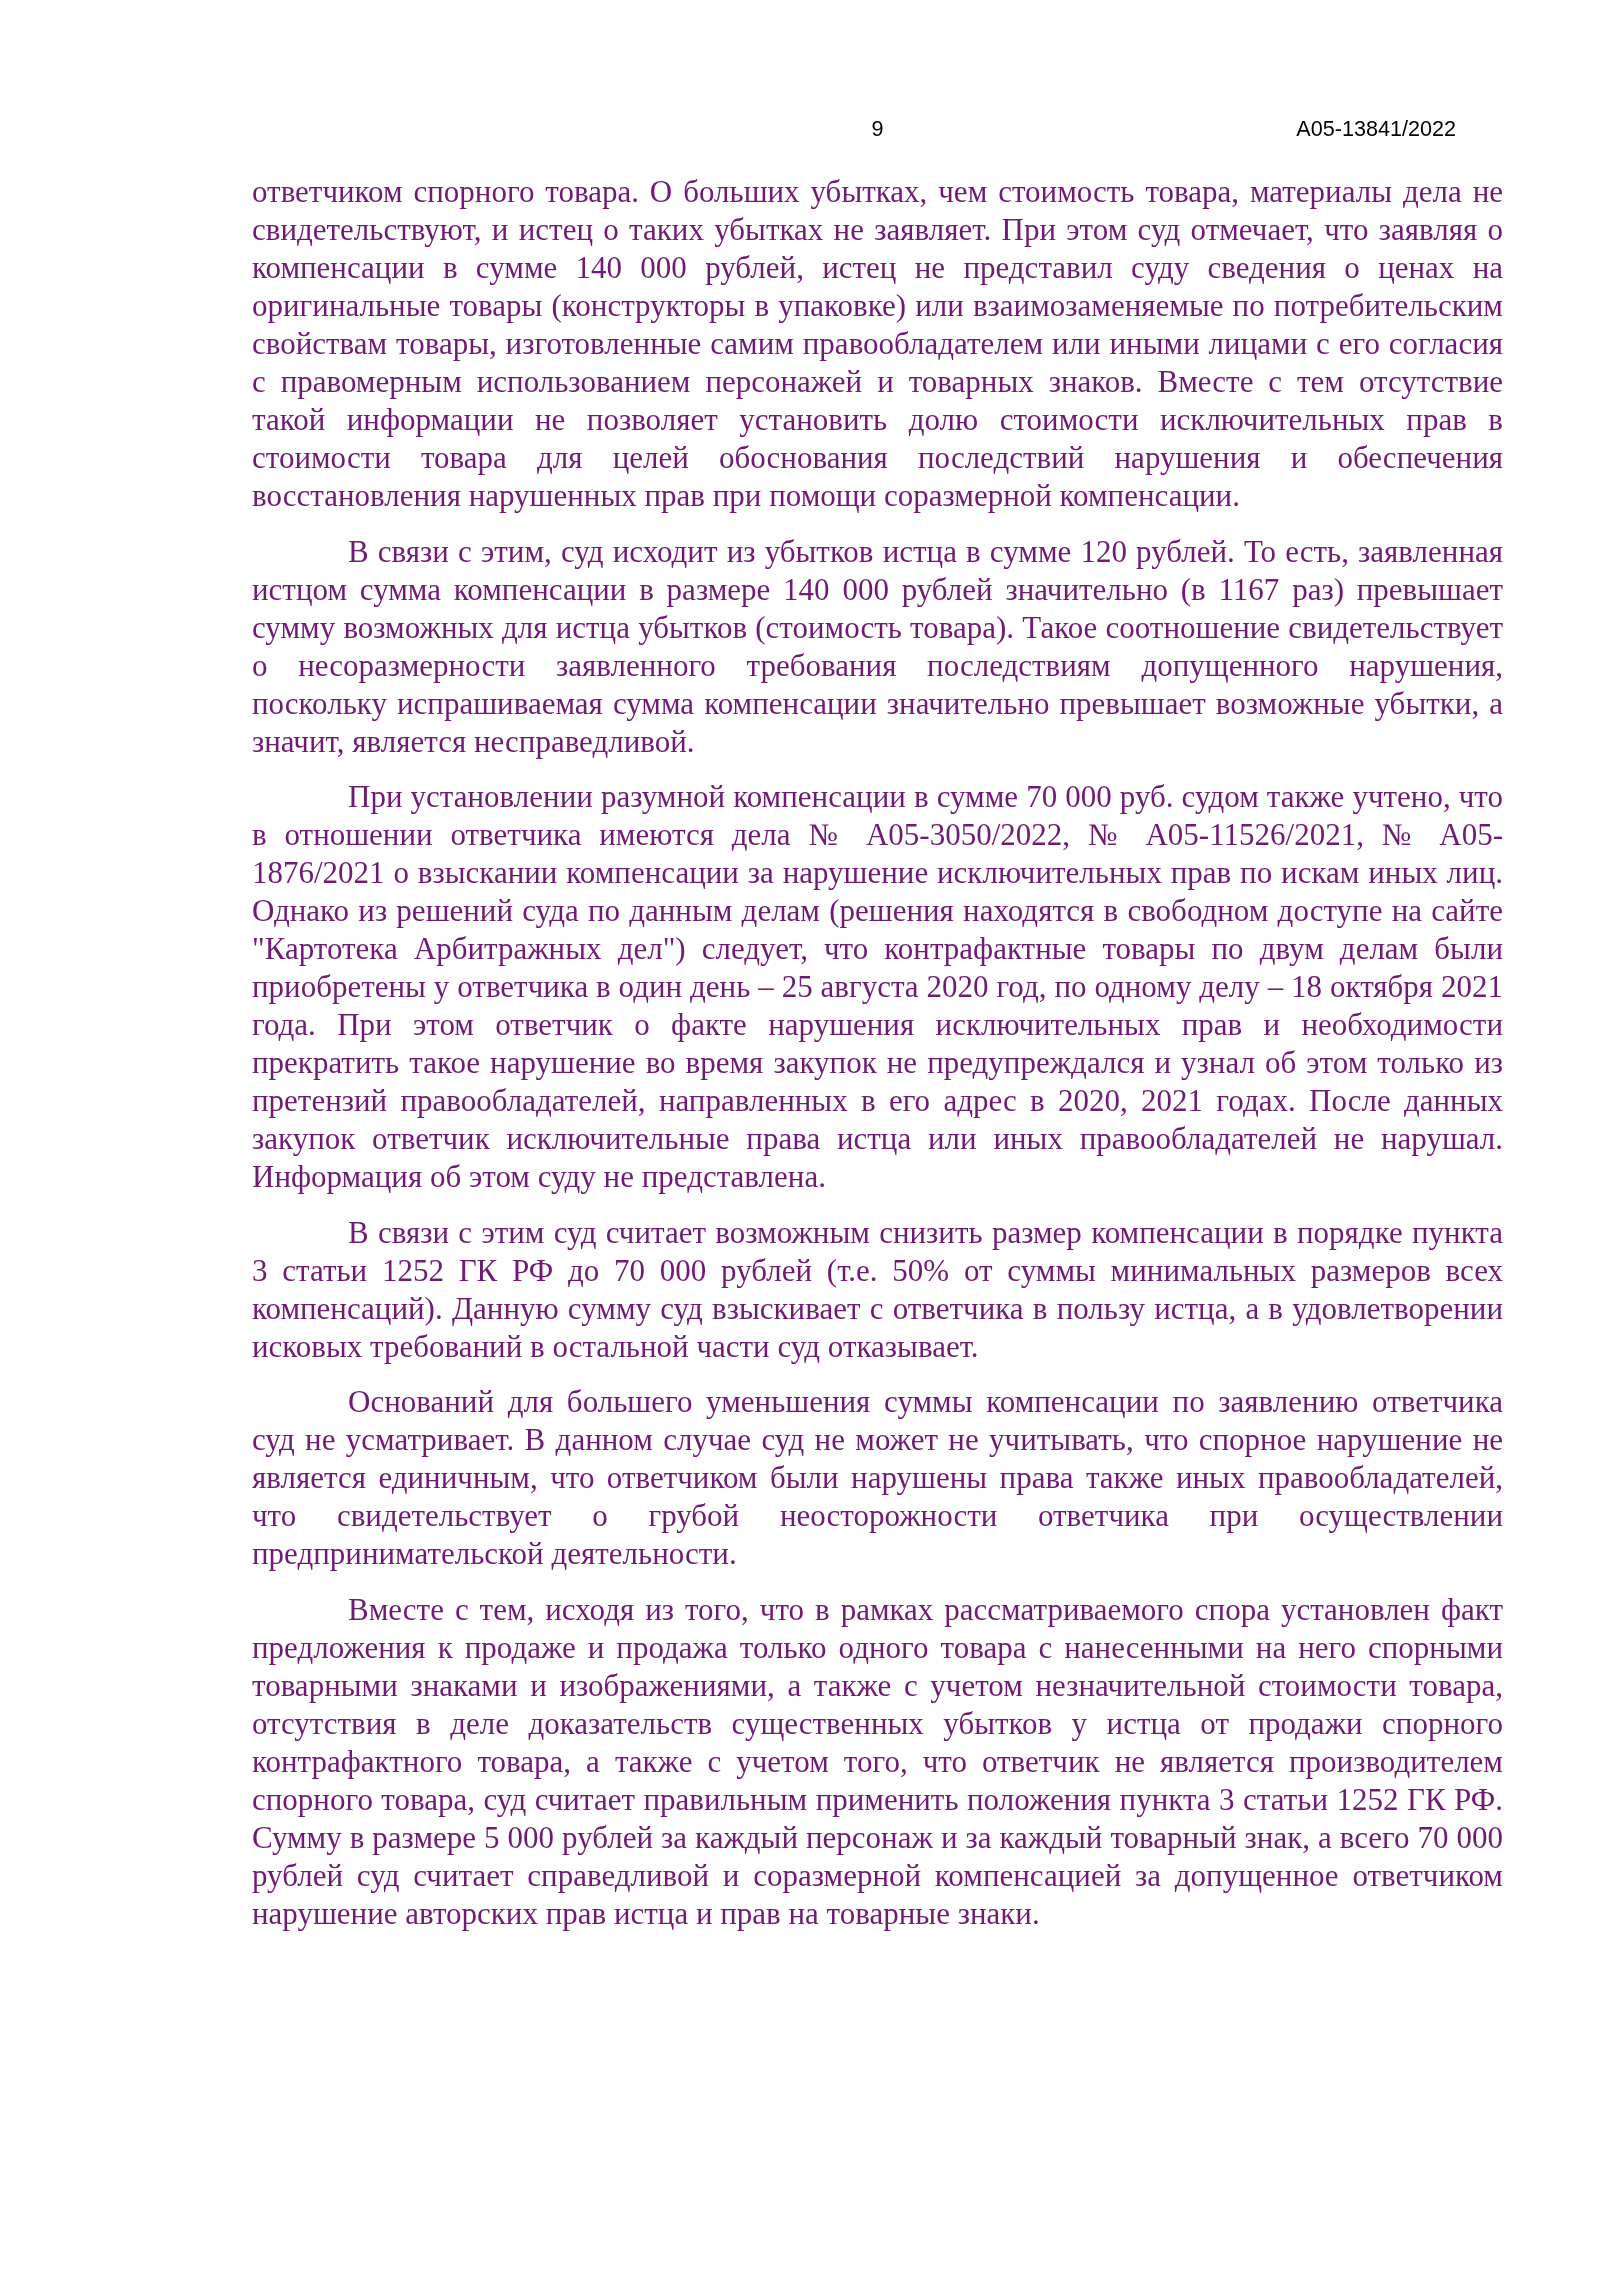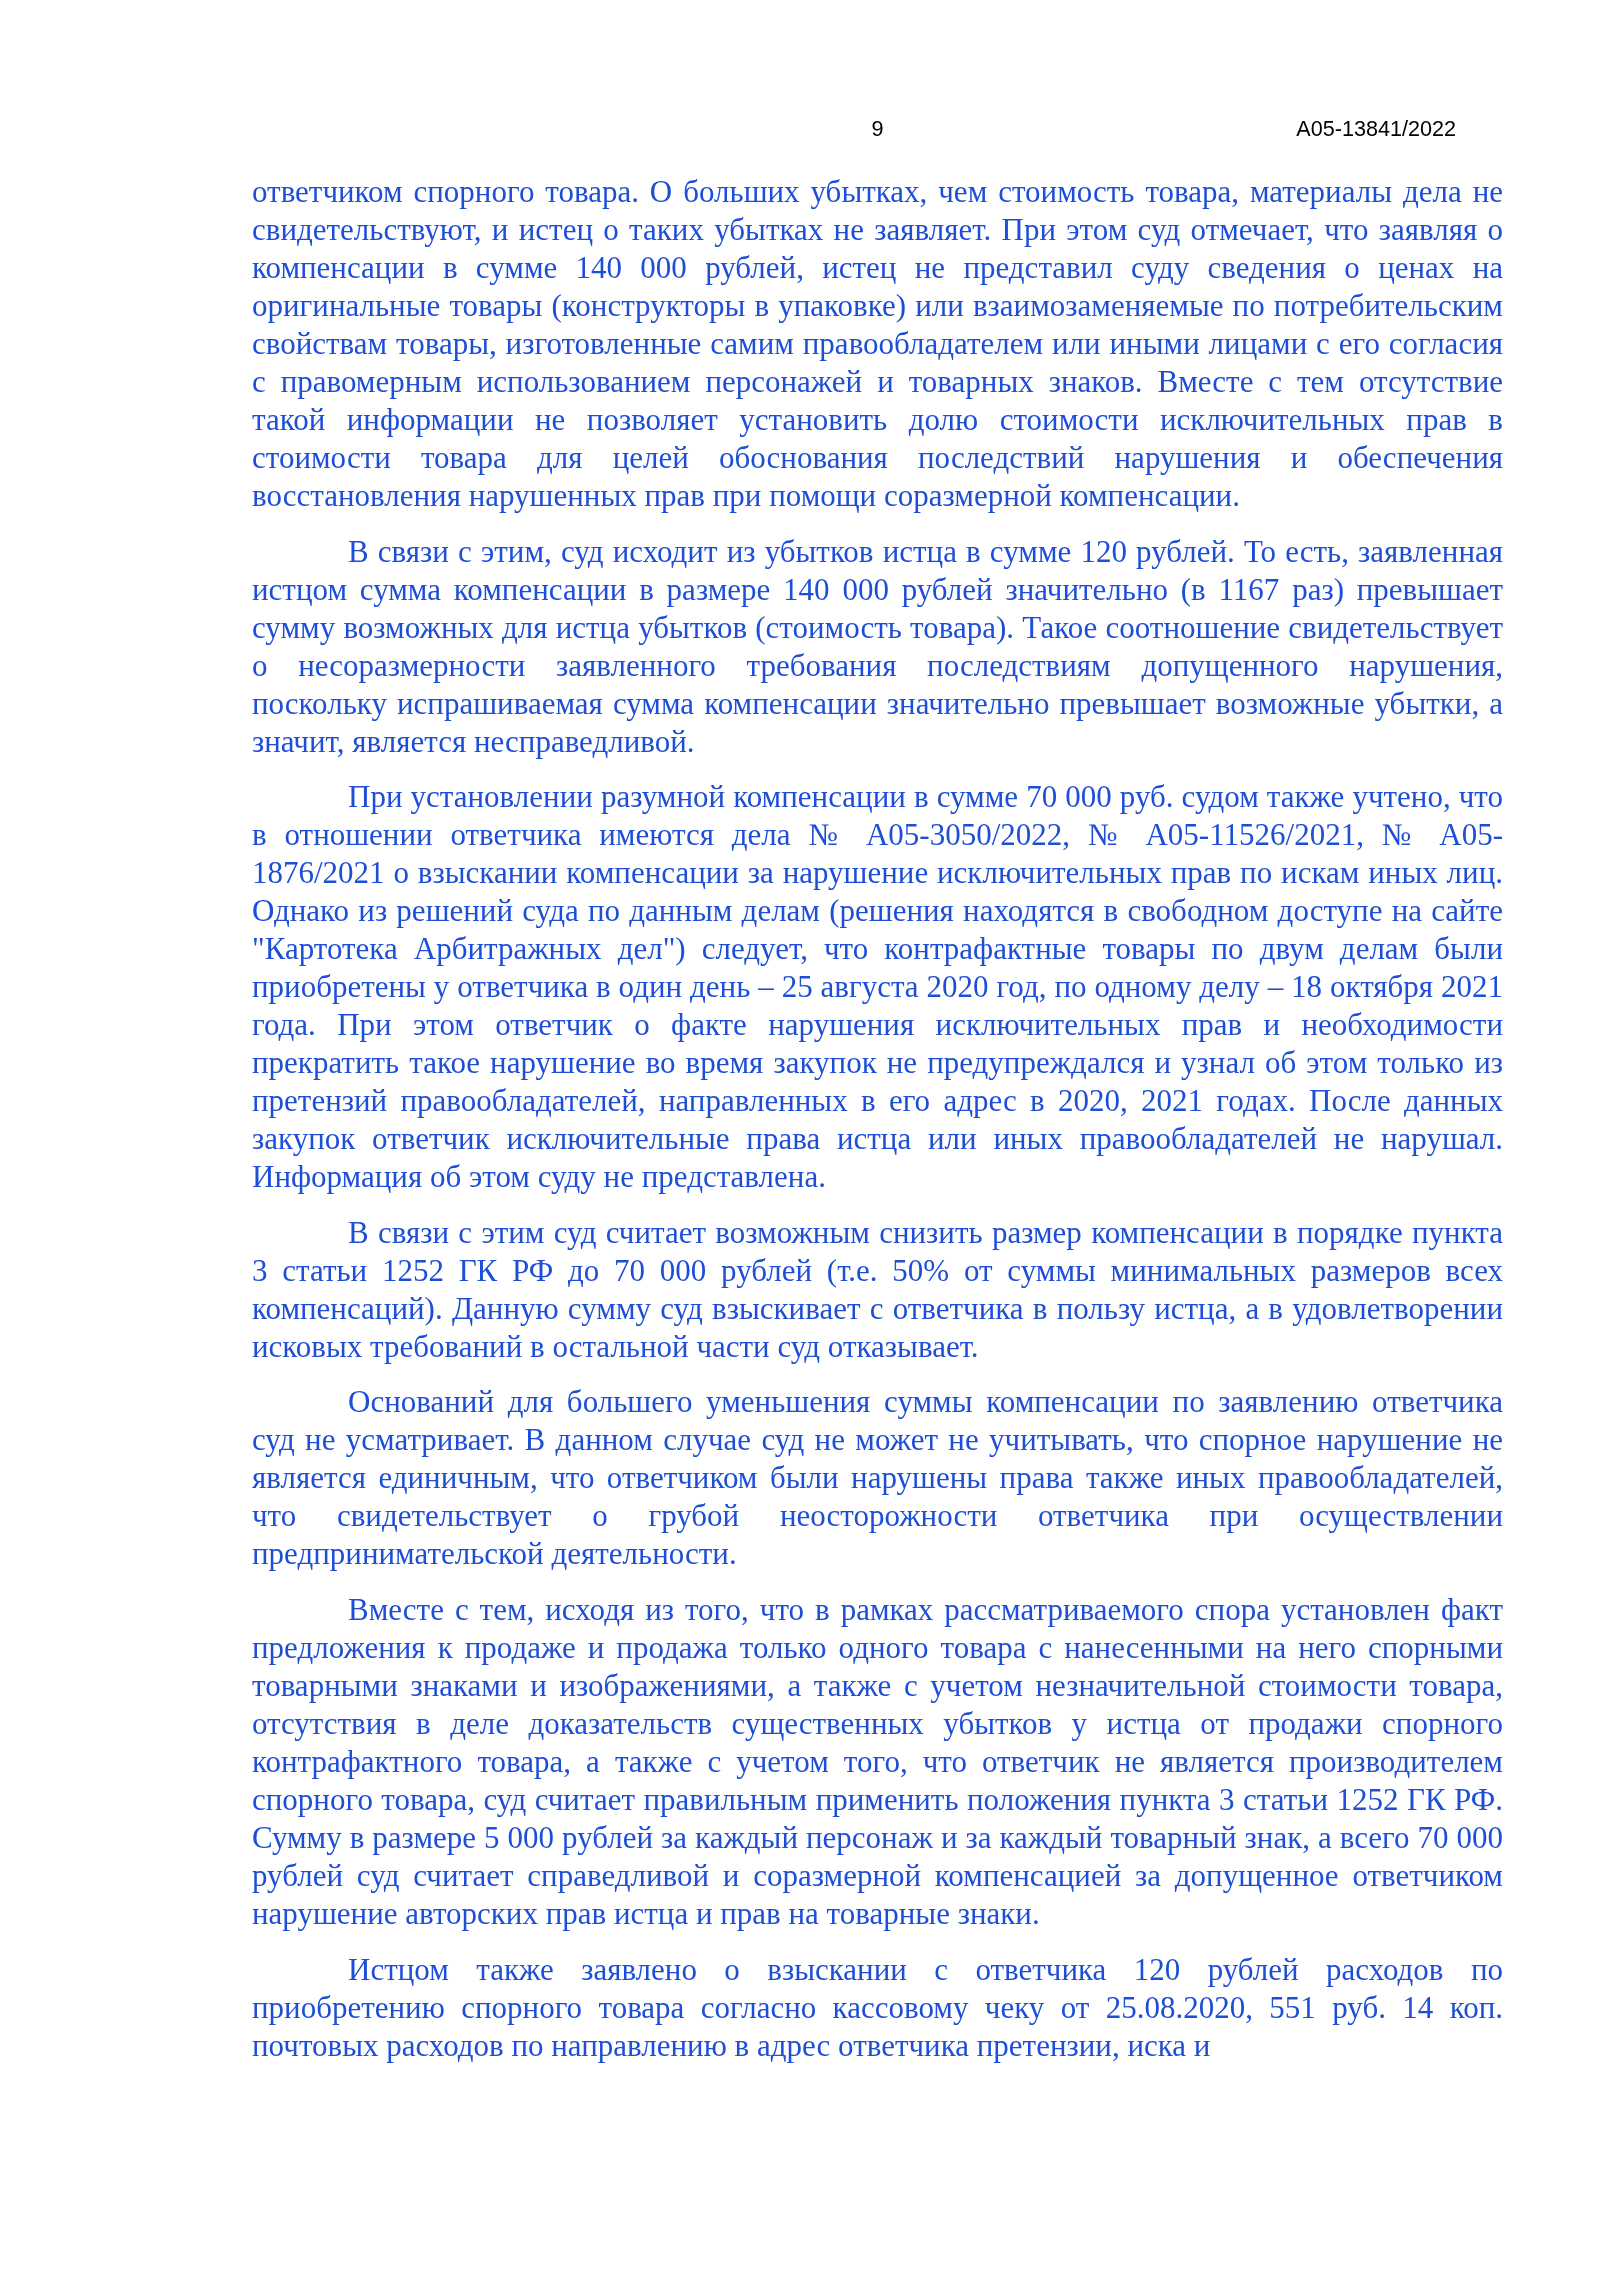--- a/index.html
+++ b/index.html
@@ -35,21 +35,21 @@
     right: 47px; 
   }
   .doc-body {
     position: absolute;
     top: 173px;
     left: 252px;
     width: 1251px;
     font-family: "Liberation Serif", "DejaVu Serif", serif;
     font-size: 31px;
     line-height: 38px;
-    color: #1d4ed8;
+    color: #701a75;
     text-align: justify;
   }
   .doc-body p {
     margin: 0 0 17.6px 0;
     text-indent: 96px;
   }
   .doc-body p.no-indent {
     text-indent: 0;
   }
 </style>
@@ -63,17 +63,16 @@
     <div class="case-number">А05-13841/2022</div>
   </div>
 
   <div class="doc-body">
     <p class="no-indent">ответчиком спорного товара. О больших убытках, чем стоимость товара, материалы дела не свидетельствуют, и истец  о таких убытках  не заявляет. При этом суд отмечает, что заявляя о компенсации в сумме 140 000 рублей, истец не представил суду сведения о ценах на оригинальные товары (конструкторы в упаковке) или взаимозаменяемые по потребительским свойствам товары, изготовленные самим правообладателем или иными лицами с его согласия с правомерным использованием персонажей и товарных знаков. Вместе с тем отсутствие такой информации не позволяет установить долю стоимости исключительных прав в стоимости товара для целей обоснования последствий нарушения и обеспечения восстановления нарушенных прав при помощи соразмерной компенсации.</p>
     <p>В связи с этим, суд исходит из убытков истца в сумме 120 рублей. То есть, заявленная истцом сумма компенсации в размере 140 000 рублей значительно (в 1167 раз) превышает сумму возможных для истца убытков (стоимость товара). Такое соотношение свидетельствует о несоразмерности заявленного требования последствиям допущенного нарушения, поскольку испрашиваемая сумма компенсации значительно превышает возможные убытки, а значит, является несправедливой.</p>
     <p>При установлении разумной компенсации в сумме 70 000 руб. судом также учтено, что в отношении ответчика имеются дела № А05-3050/2022, № А05-11526/2021, № А05-1876/2021 о взыскании компенсации за нарушение исключительных прав по искам иных лиц. Однако из решений суда по данным делам (решения находятся в свободном доступе на сайте "Картотека Арбитражных дел") следует, что контрафактные товары по двум делам были приобретены у ответчика в один день – 25 августа 2020 год, по одному делу – 18 октября 2021 года. При этом ответчик о факте нарушения исключительных прав и необходимости прекратить такое нарушение во время закупок не предупреждался и узнал об этом только из претензий правообладателей, направленных в его адрес в 2020, 2021  годах. После данных закупок ответчик исключительные права истца или иных правообладателей не нарушал. Информация об этом суду не представлена.</p>
     <p>В связи с этим суд считает возможным снизить размер компенсации в порядке пункта 3 статьи 1252  ГК РФ до 70 000 рублей (т.е. 50% от суммы минимальных размеров всех компенсаций).  Данную сумму суд взыскивает с ответчика в пользу истца, а в удовлетворении исковых требований в остальной части суд отказывает.</p>
     <p>Оснований для большего уменьшения суммы компенсации по заявлению ответчика суд не усматривает. В данном случае суд не может не учитывать, что спорное нарушение не является единичным, что ответчиком были нарушены права также иных правообладателей, что свидетельствует о грубой неосторожности ответчика при осуществлении предпринимательской деятельности.</p>
     <p>Вместе с тем, исходя из того, что в рамках рассматриваемого спора установлен факт предложения к продаже и продажа только одного товара с нанесенными на него спорными товарными знаками и изображениями, а также с учетом незначительной стоимости товара, отсутствия в деле доказательств существенных убытков у истца от продажи спорного контрафактного товара, а также с учетом того, что ответчик не является производителем спорного товара, суд считает правильным применить положения пункта 3 статьи 1252 ГК РФ. Сумму в размере 5 000 рублей за каждый персонаж и за каждый товарный знак, а всего 70 000 рублей суд считает справедливой и соразмерной компенсацией за допущенное ответчиком нарушение авторских прав истца и прав на товарные знаки.</p>
-    <p>Истцом также заявлено о взыскании с ответчика 120 рублей расходов по приобретению спорного товара согласно кассовому чеку от 25.08.2020, 551 руб. 14 коп. почтовых расходов по направлению в адрес ответчика претензии, иска и</p>
   </div>
 
 </div>
 
 
 </body></html>

